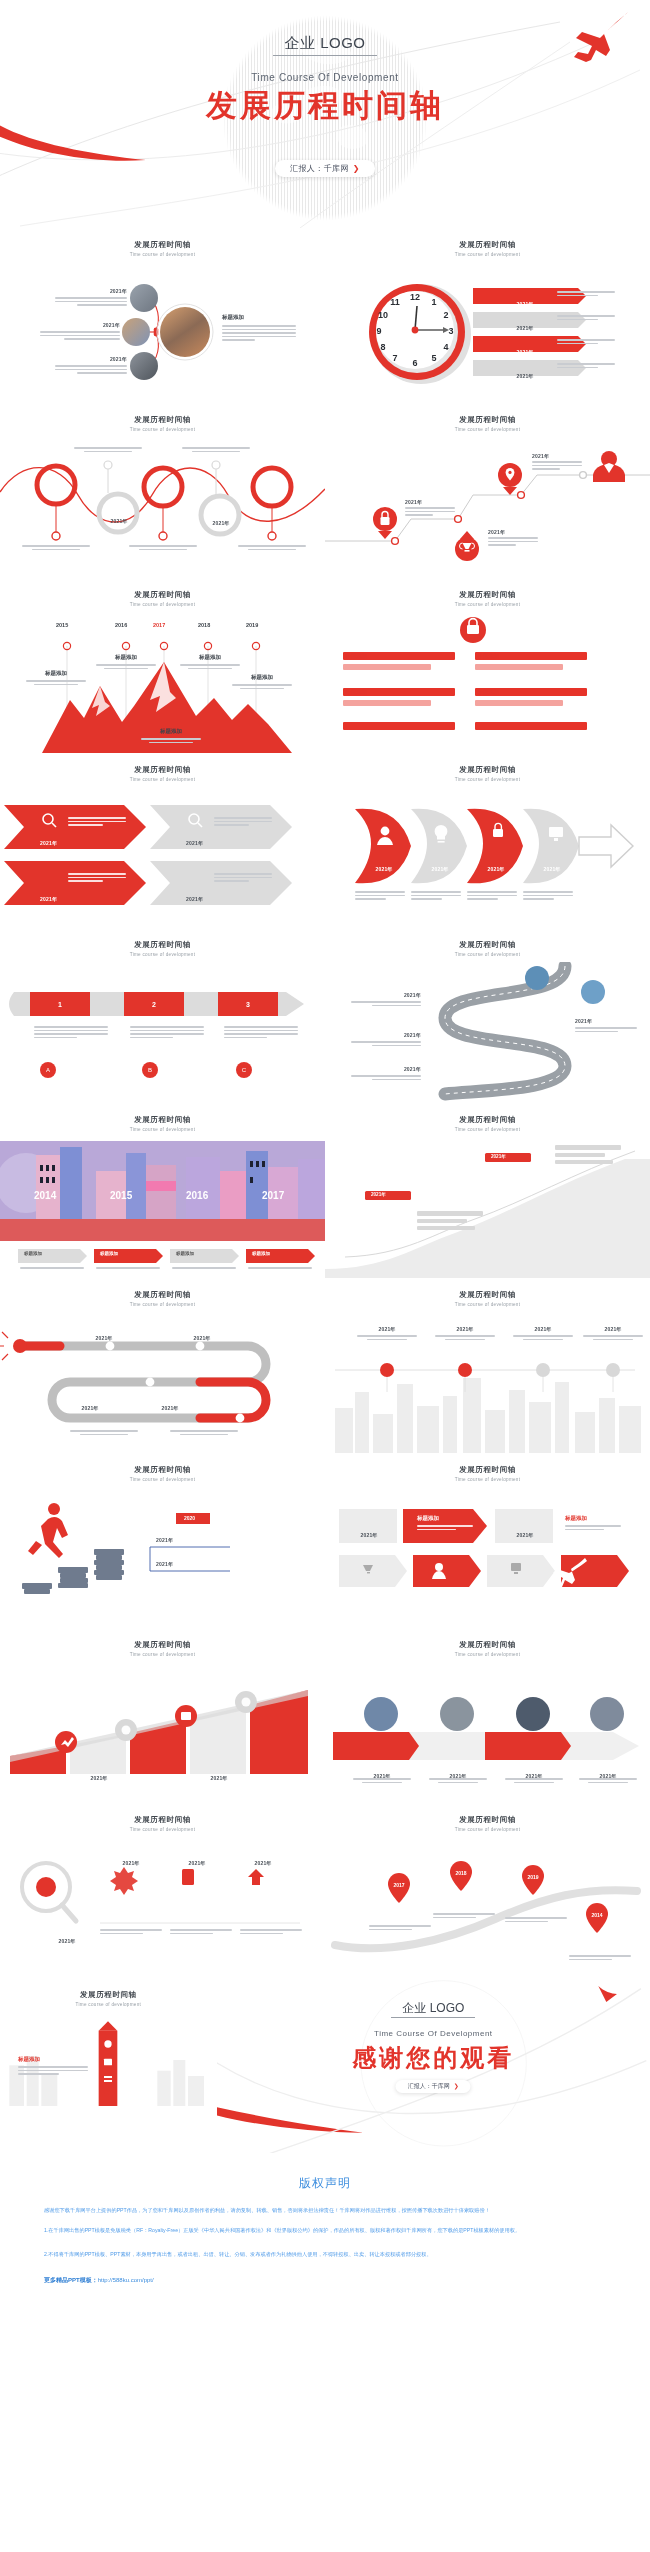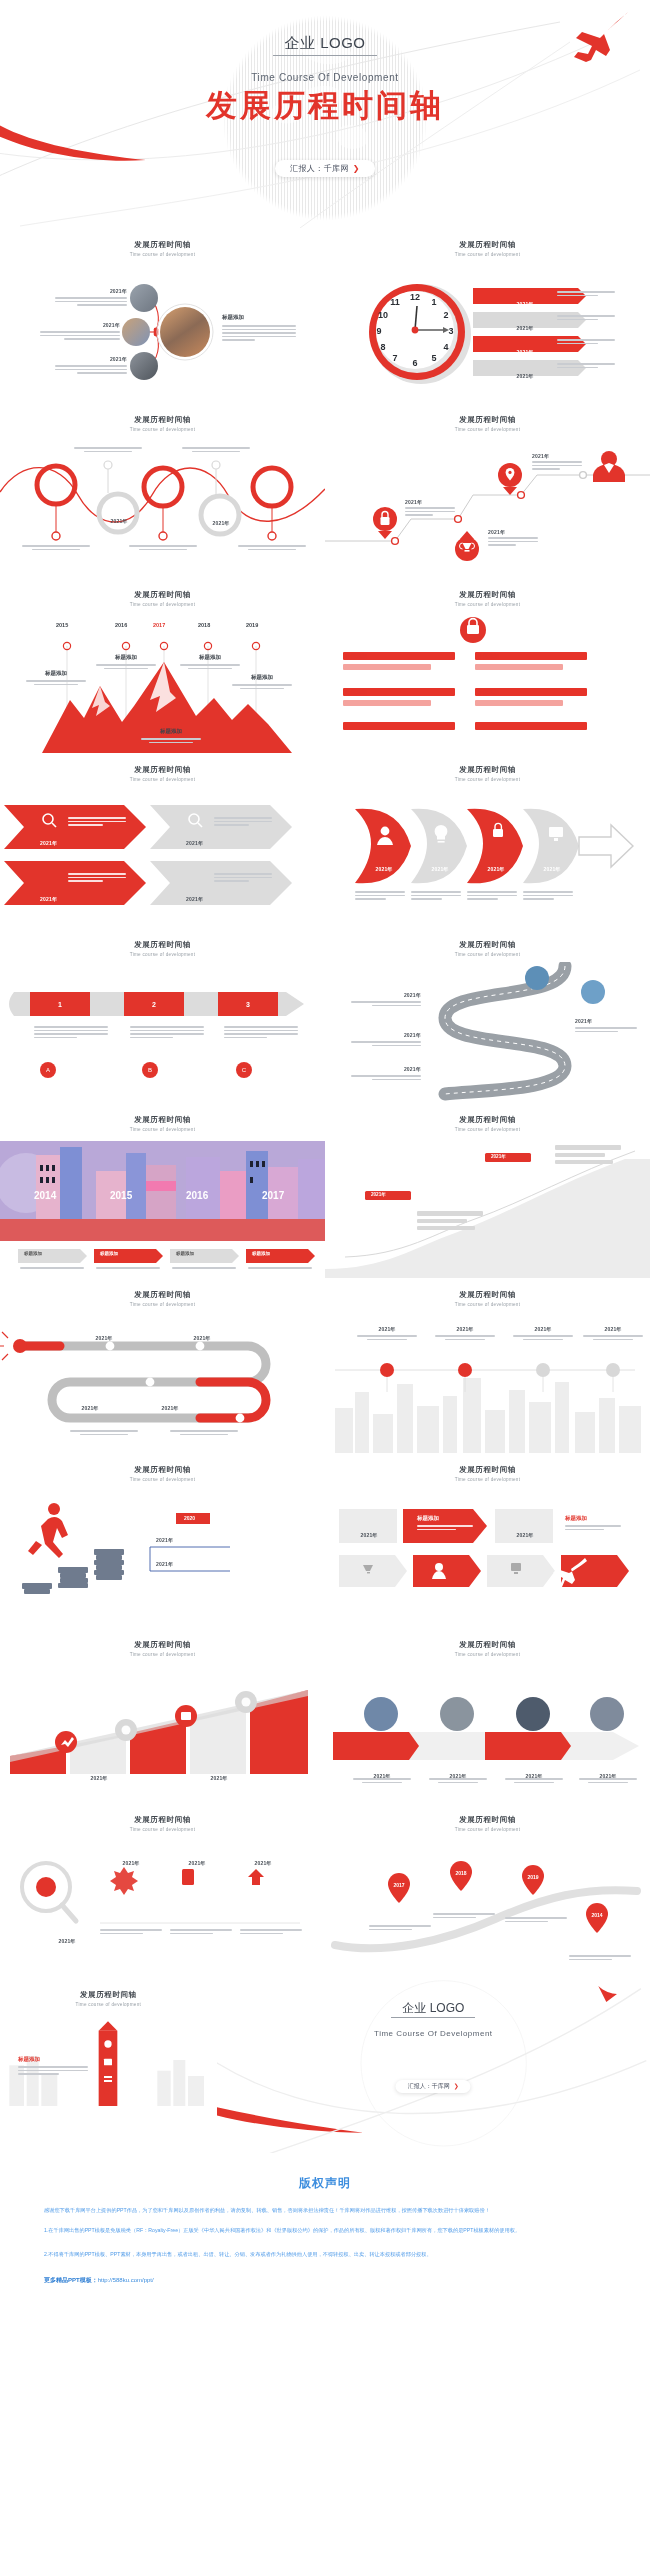--- a/index.html
+++ b/index.html
@@ -94,21 +94,21 @@
   .end-en{ position:absolute; top:51px; left:0; right:0; text-align:center;
            font-size:8px; color:#5c6470; letter-spacing:.5px; }
   .end-cn{ position:absolute; top:64px; left:0; right:0; text-align:center;
            font-size:24px; color:#e2342b; font-weight:700; letter-spacing:3px; }
   .end-presenter{ position:absolute; top:102px; left:50%; transform:translateX(-50%);
            background:#fff; border-radius:9px; padding:2px 12px; font-size:6px;
            color:#4a5160; box-shadow:0 1px 4px rgba(0,0,0,.13); white-space:nowrap; }
 
   
   .footer{ position:relative; width:650px; padding:22px 44px 30px; }
-  .f-title{ text-align:center; font-size:12px; color:#3c8dde; font-weight:700;
+  .f-title{ text-align:center; font-size:12px; color:#3c8dde; font-weight:400;
             letter-spacing:1px; margin-bottom:14px; }
   .f-p{ font-size:5.2px; color:#4e9ae8; line-height:1.9; margin-bottom:10px; }
   .f-list{ font-size:5.2px; color:#4e9ae8; line-height:1.9; margin-bottom:14px; }
   .f-link{ font-size:6px; color:#2f7fd4; font-weight:700; margin-top:16px; }
   .f-link span.url{ font-weight:400; color:#3c8dde; }
 </style>
 </head>
 <body>
 
 <div class="cover">
@@ -1246,20 +1246,21 @@
           <circle cx="170" cy="64" r="62" fill="none" stroke="#ddd" stroke-width=".6"></circle>
         </g>
         <path d="M-4 96 C 40 106, 80 112, 110 116 C 70 116, 26 110, -4 102 Z" fill="#e2342b"></path>
         <path d="M-6 60 C 70 110, 190 120, 322 62" fill="none" stroke="#eee" stroke-width="1"></path>
         <path d="M10 142 C 100 110, 220 74, 318 8" fill="none" stroke="#eee" stroke-width="1"></path>
         <path d="M286 6 C 290 10, 296 12, 300 12 L292 18 Z" fill="#e2342b"></path>
       </svg>
       <div class="end-logo">企业 LOGO</div>
       <div class="end-rule"></div>
       <div class="end-en">Time Course Of Development</div>
+      <div class="end-cn">感谢您的观看</div>
       <div class="end-presenter">
         <span>汇报人：千库网</span><span style="color:#e2342b;margin-left:4px">❯</span>
       </div>
     </div>
   </div>
 
 </div>
 
 <div class="footer">
   <div class="f-title">版权声明</div>

